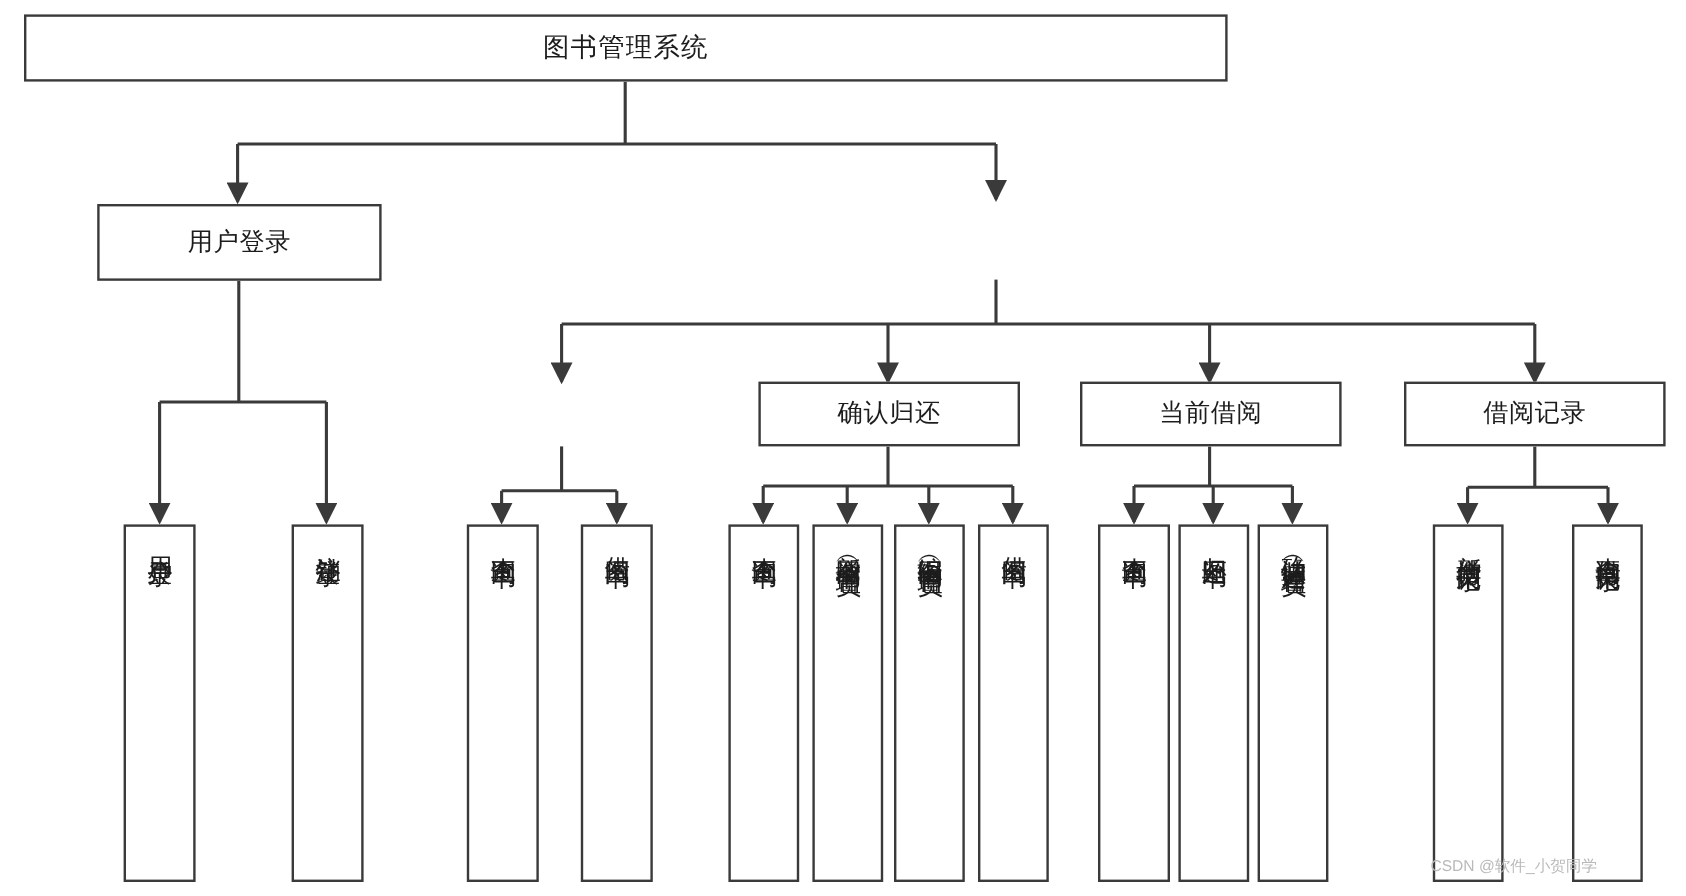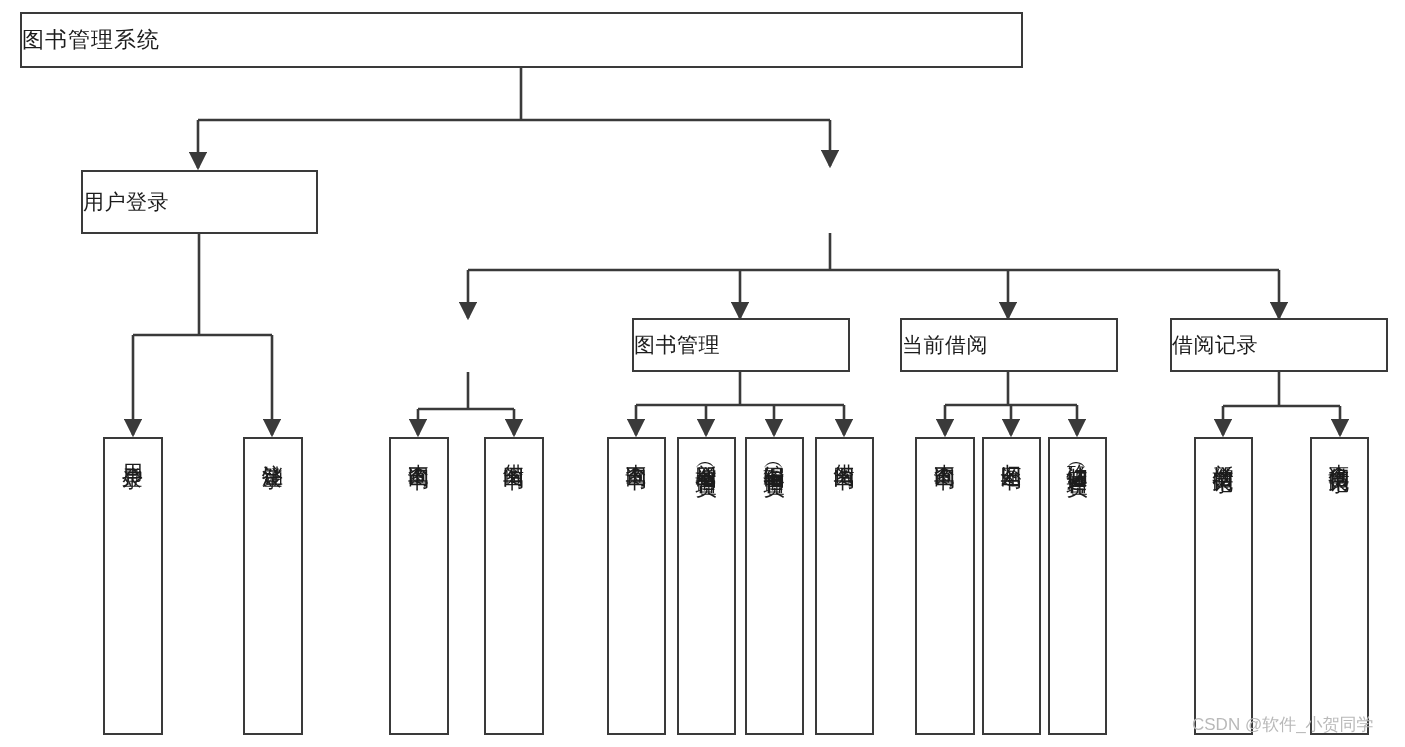--- a/index.html
+++ b/index.html
@@ -26,20 +26,21 @@
     height: 747px;
     pointer-events: none;
   }
   .node {
     position: absolute;
     box-sizing: border-box;
     border: 2.5px solid #3a3a3a;
     background: #ffffff;
     display: flex;
     align-items: center;
+    justify-content: center;
     color: #1c1c1c;
     line-height: 1.12;
   }
   .node-label {
     display: block;
     text-align: center;
     white-space: pre-line;
   }
   
   .node.h .node-label {
@@ -60,21 +61,21 @@
     writing-mode: vertical-rl;
     text-orientation: upright;
     font-size: 21px;
     letter-spacing: 2px;
     line-height: 1;
   }
   .watermark {
     position: absolute;
     left: 1192px;
     top: 713px;
-    font-size: 17px;
+    font-size: 13px;
     color: #b9b9b9;
     white-space: nowrap;
     user-select: none;
   }
 </style>
 </head>
 <body>
 
 <div id="diagram-root">
 
@@ -130,21 +131,21 @@
 
   <div class="node h root" style="left:20px; top:12px; width:1003px; height:56px;">
     <span class="node-label">图书管理系统</span>
   </div>
 
   <div class="node h" style="left:81px; top:170px; width:237px; height:64px;">
     <span class="node-label">用户登录</span>
   </div>
 
   <div class="node h" style="left:632px; top:318px; width:218px; height:54px;">
-    <span class="node-label">图书管理</span>
+    <span class="node-label">确认归还</span>
   </div>
   <div class="node h" style="left:900px; top:318px; width:218px; height:54px;">
     <span class="node-label">当前借阅</span>
   </div>
   <div class="node h" style="left:1170px; top:318px; width:218px; height:54px;">
     <span class="node-label">借阅记录</span>
   </div>
 
   <div class="node v" style="left:103px; top:437px; width:60px; height:298px;">
     <span class="node-label">用户登录</span>

